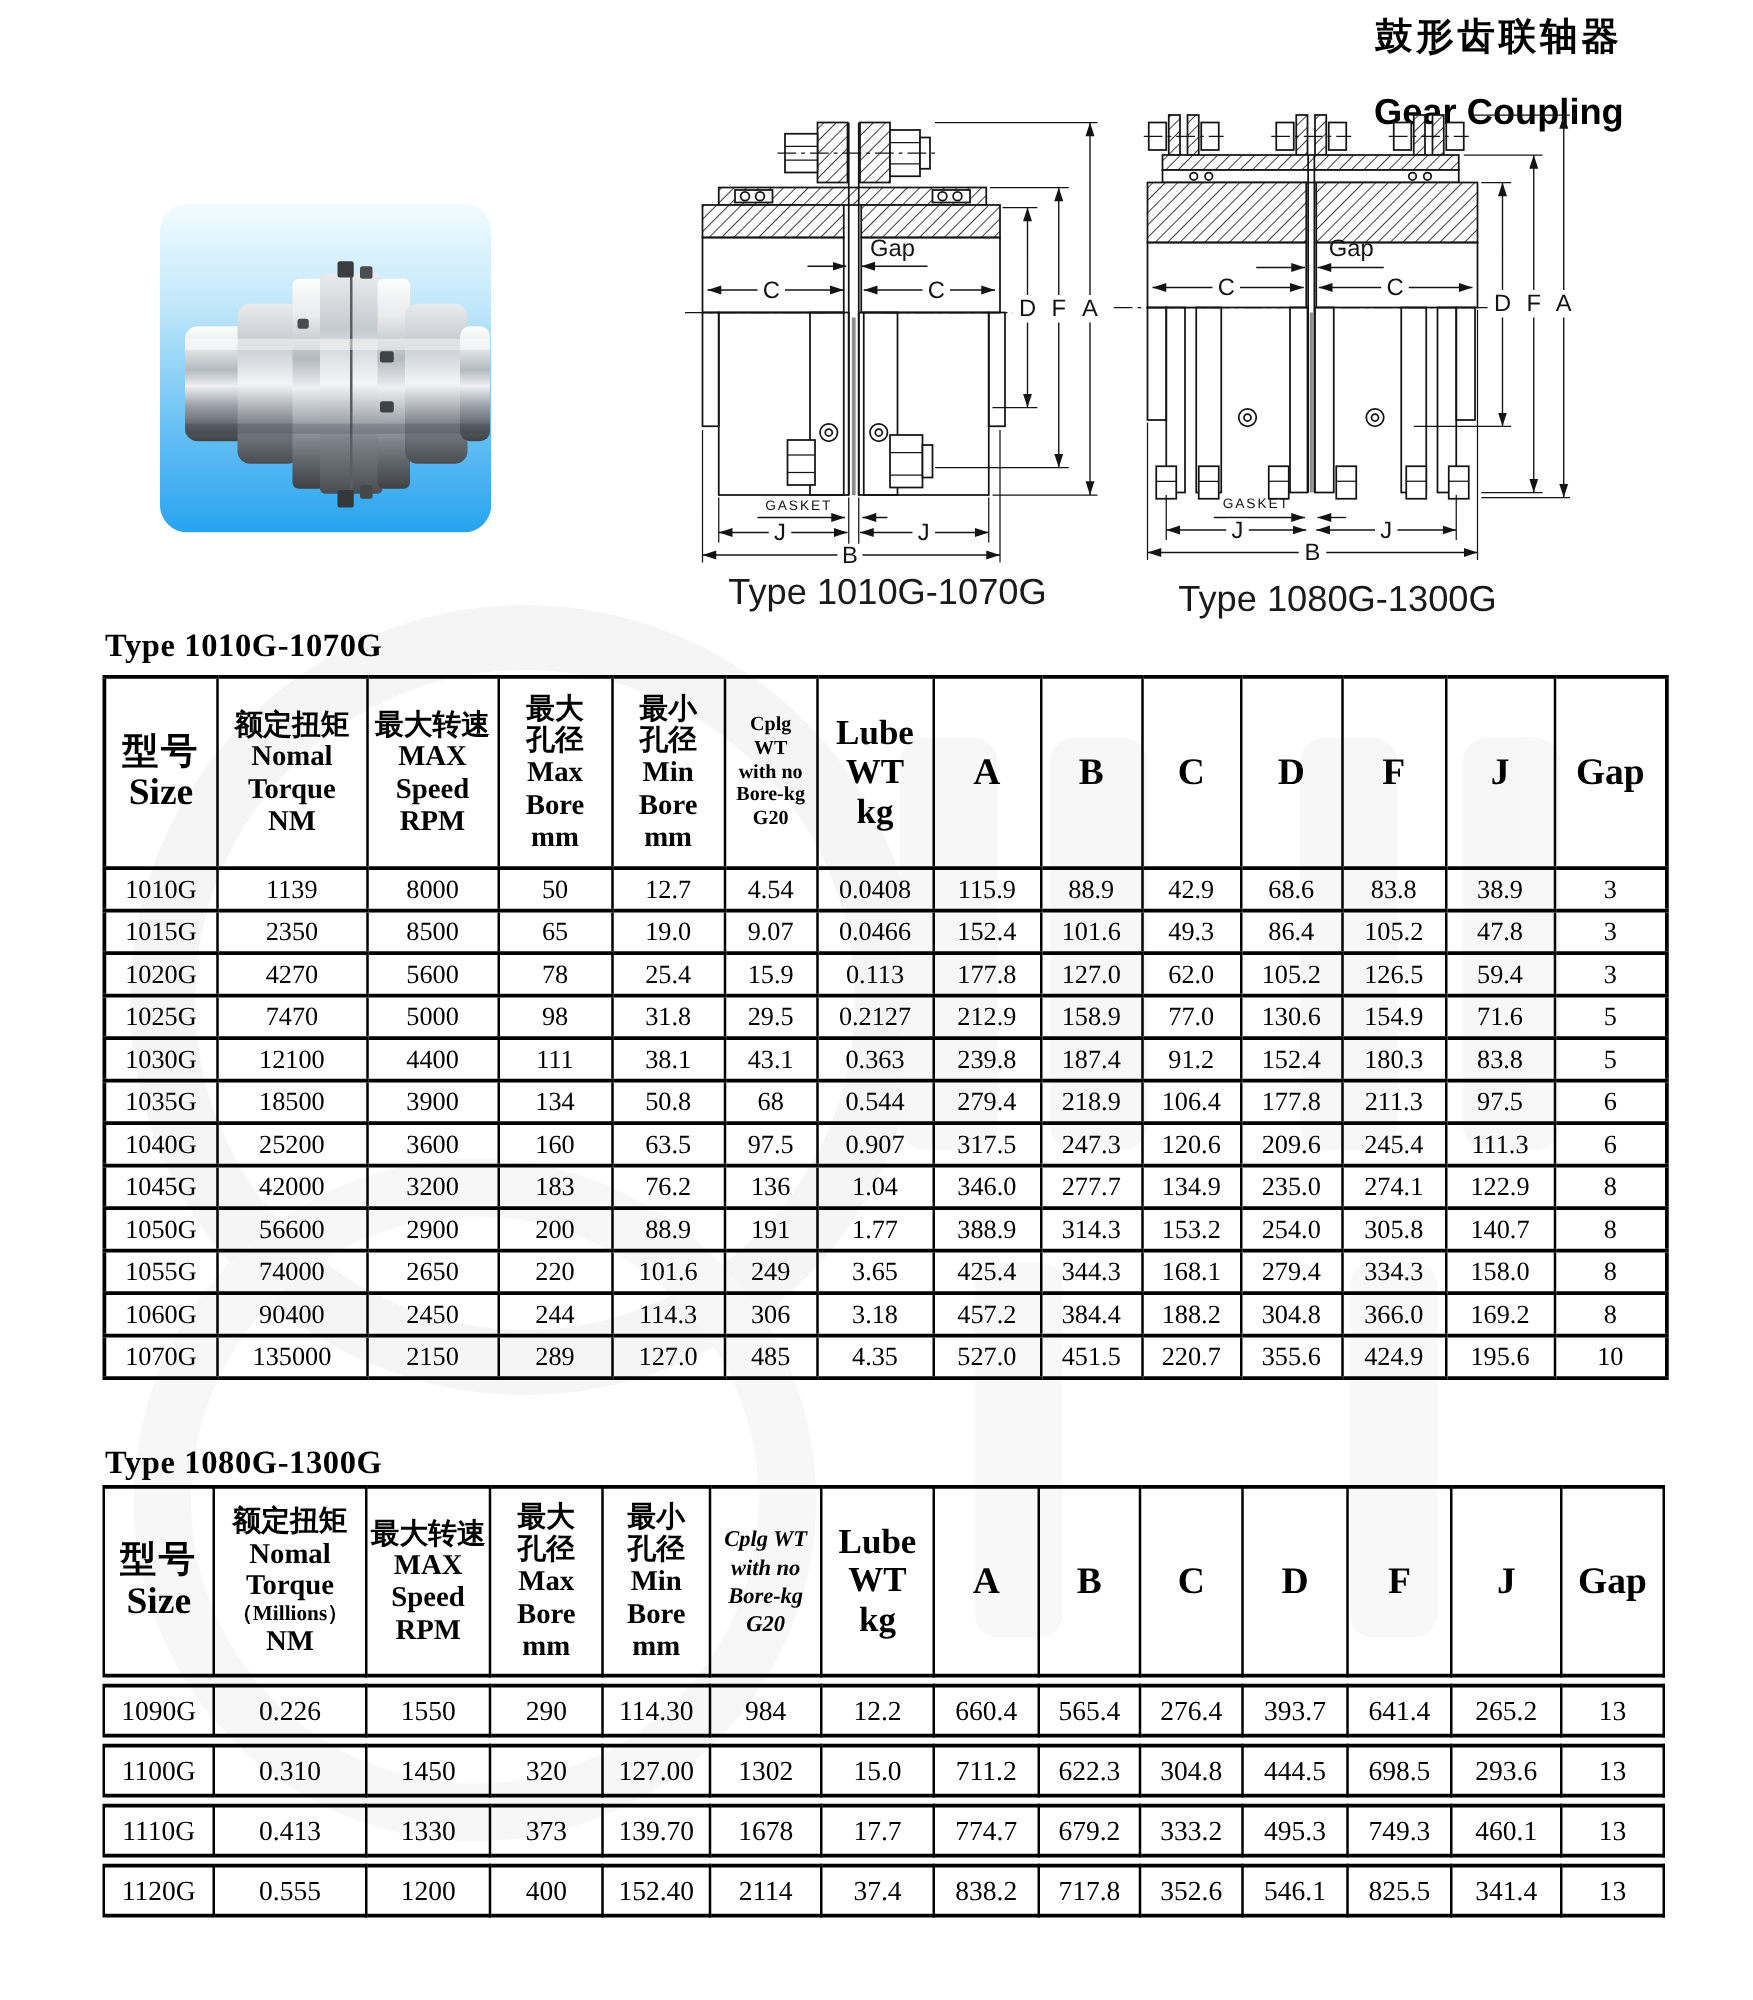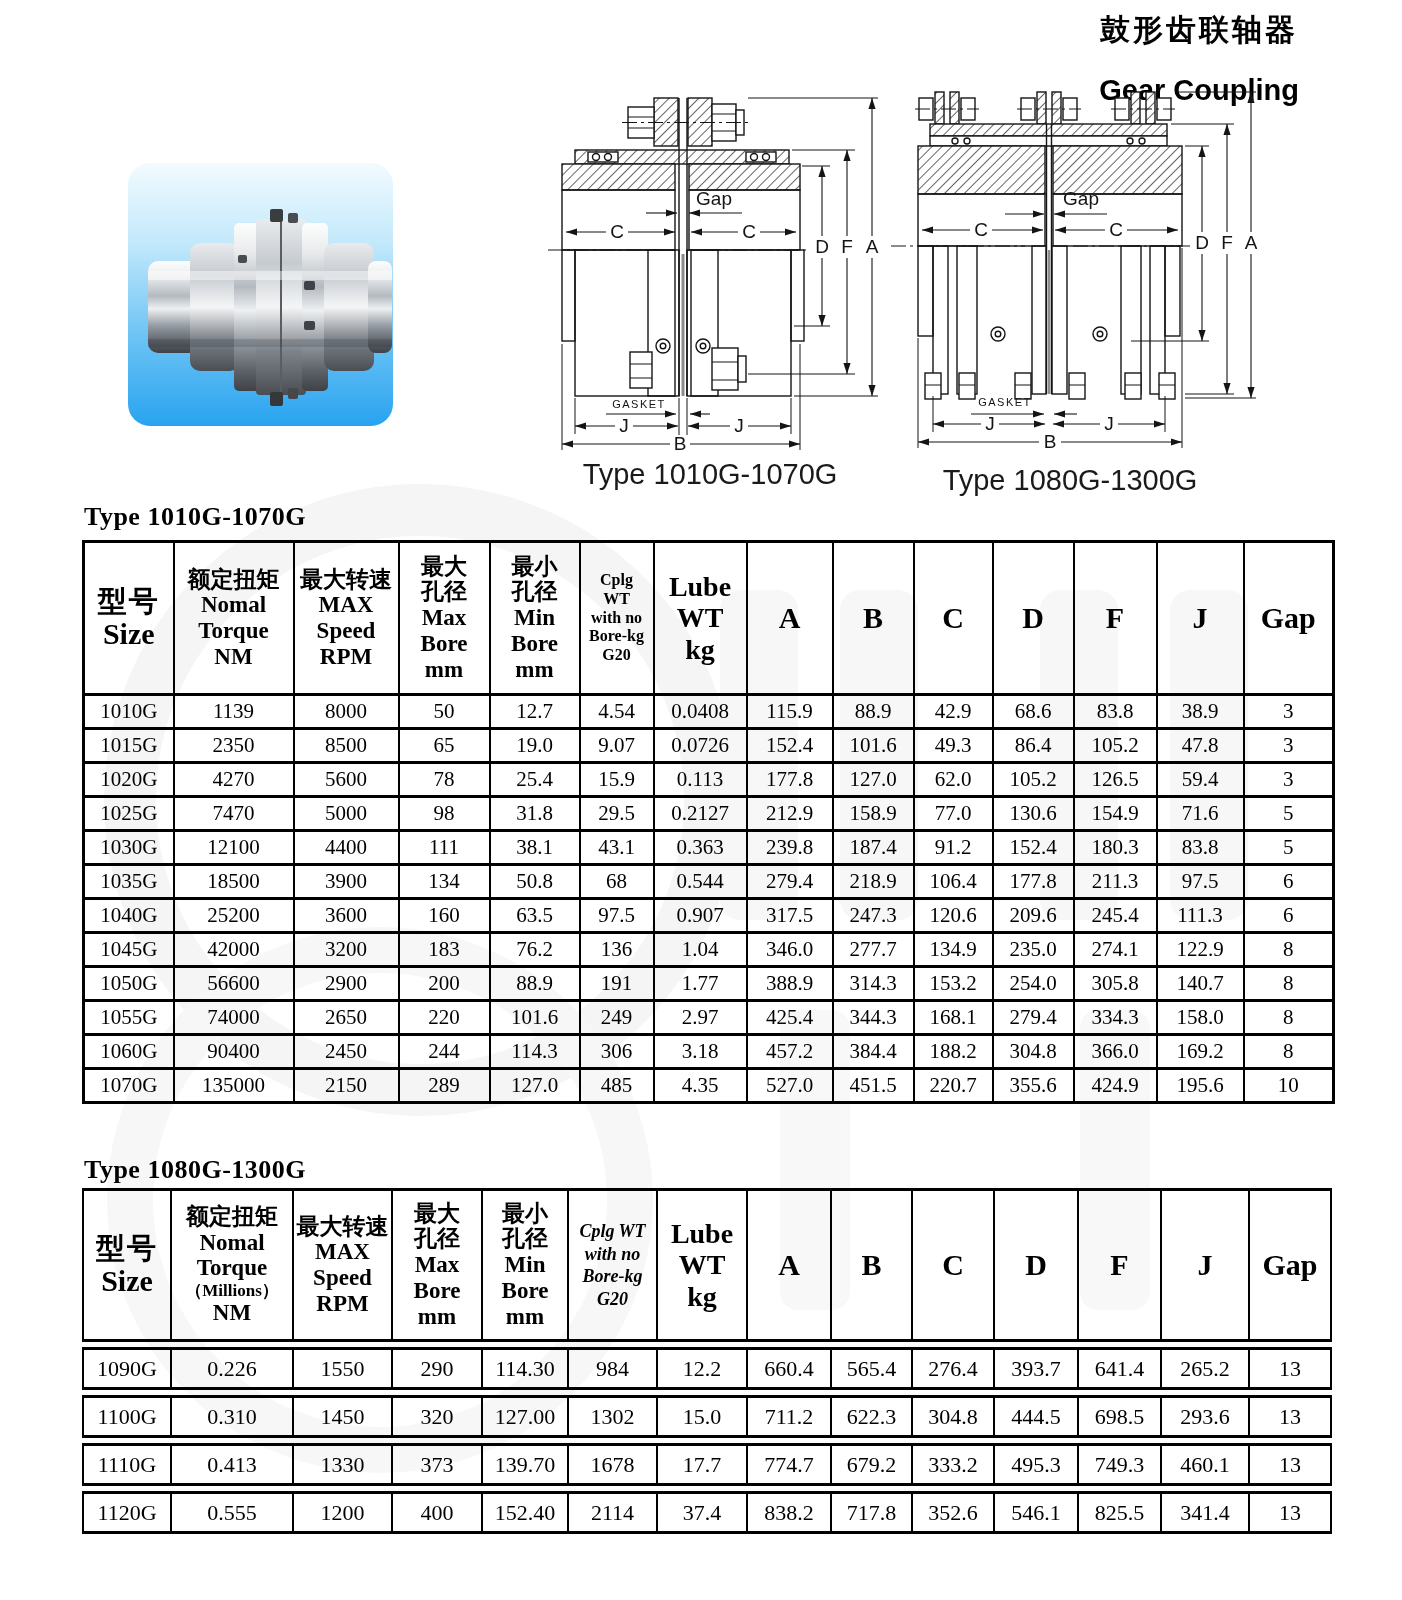--- a/index.html
+++ b/index.html
@@ -452,21 +452,21 @@
           <td>38.9</td>
           <td>3</td>
         </tr>
         <tr>
           <td>1015G</td>
           <td>2350</td>
           <td>8500</td>
           <td>65</td>
           <td>19.0</td>
           <td>9.07</td>
-          <td>0.0726</td>
+          <td>0.0466</td>
           <td>152.4</td>
           <td>101.6</td>
           <td>49.3</td>
           <td>86.4</td>
           <td>105.2</td>
           <td>47.8</td>
           <td>3</td>
         </tr>
         <tr>
           <td>1020G</td>
@@ -580,21 +580,21 @@
           <td>140.7</td>
           <td>8</td>
         </tr>
         <tr>
           <td>1055G</td>
           <td>74000</td>
           <td>2650</td>
           <td>220</td>
           <td>101.6</td>
           <td>249</td>
-          <td>2.97</td>
+          <td>3.65</td>
           <td>425.4</td>
           <td>344.3</td>
           <td>168.1</td>
           <td>279.4</td>
           <td>334.3</td>
           <td>158.0</td>
           <td>8</td>
         </tr>
         <tr>
           <td>1060G</td>

